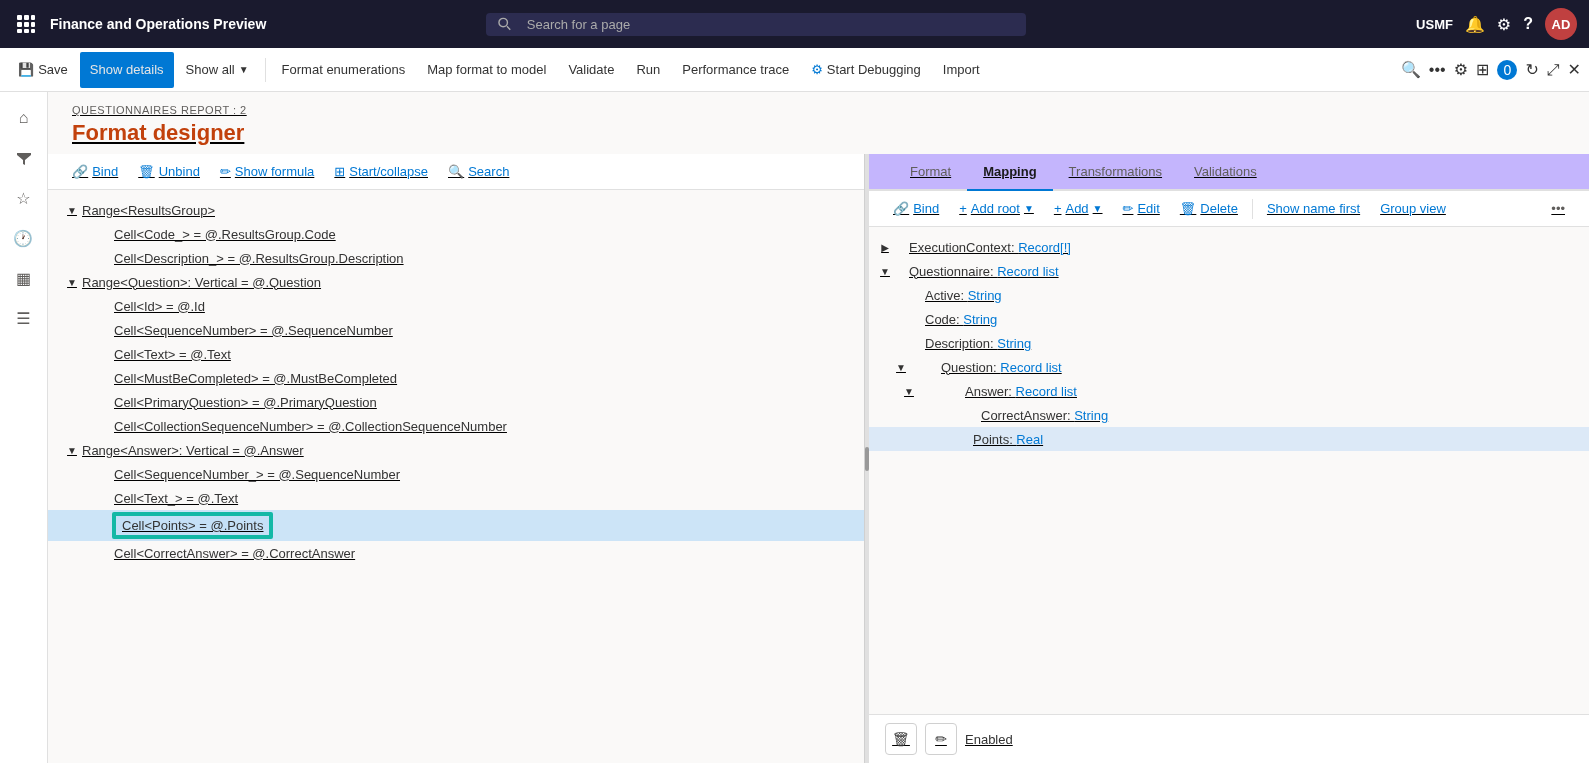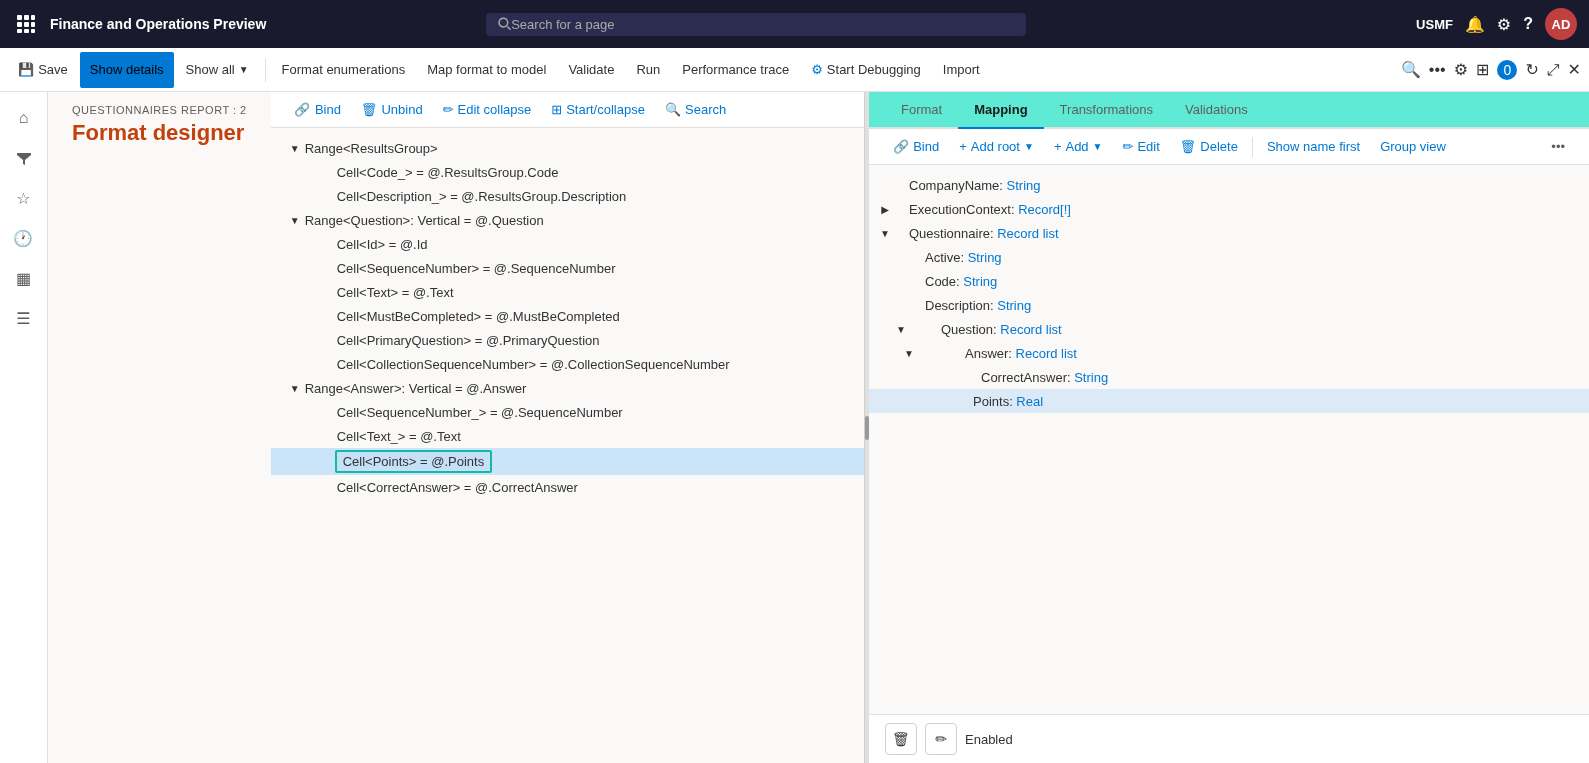--- a/index.html
+++ b/index.html
@@ -5,46 +5,46 @@
     * { box-sizing: border-box; margin: 0; padding: 0; }
     body { font-family: 'Segoe UI', sans-serif; font-size: 13px; background: #f3f2f1; overflow: hidden; }
 
     
     .topbar {
       display: flex; align-items: center; background: #1a1a2e; height: 48px; padding: 0 12px; gap: 10px; color: white;
     }
     .topbar-grid-icon { display: flex; align-items: center; justify-content: center; width: 28px; height: 28px; cursor: pointer; }
     .topbar-title { font-size: 14px; font-weight: 600; color: white; flex-shrink: 0; margin-right: 19px; }
     .topbar-search {
-      display: flex; align-items: center; background: #2c2c50; border-radius: 4px; padding: 4px 12px; gap: 0; flex: 1; max-width: 540px; margin: 8px auto;
+      display: flex; align-items: center; background: #2c2c50; border-radius: 4px; padding: 4px 12px; gap: 16px; flex: 1; max-width: 540px; margin: 8px auto;
     }
     .topbar-search input { background: transparent; border: none; outline: none; color: white; font-size: 13px; width: 100%; }
     .topbar-search input::placeholder { color: #aaa; }
     .topbar-right { display: flex; align-items: center; gap: 12px; margin-left: auto; color: white; }
     .topbar-avatar { width: 32px; height: 32px; border-radius: 50%; background: #c04040; display: flex; align-items: center; justify-content: center; font-weight: 600; font-size: 13px; color: white; }
 
     
     .commandbar {
       display: flex; align-items: center; background: #fff; border-bottom: 1px solid #e0e0e0; height: 44px; padding: 0 8px; gap: 2px; flex-shrink: 0;
     }
     .cmd-btn {
       display: flex; align-items: center; gap: 4px; padding: 4px 10px; border: none; background: transparent; cursor: pointer; font-size: 13px; color: #333; border-radius: 2px; white-space: nowrap; height: 36px;
     }
-    .cmd-btn.active { background: #0078d4; color: #000000; }
+    .cmd-btn.active { background: #0078d4; color: #e5e5e5; }
     .cmd-sep { width: 1px; height: 24px; background: #e0e0e0; margin: 0 4px; }
 
     
     .layout { display: flex; height: calc(763px - 48px - 44px); }
 
     
     .sidebar { width: 48px; background: #fff; border-right: 1px solid #e0e0e0; display: flex; flex-direction: column; align-items: center; padding-top: 8px; gap: 4px; flex-shrink: 0; }
     .sidebar-icon { width: 36px; height: 36px; display: flex; align-items: center; justify-content: center; border-radius: 4px; cursor: pointer; color: #605e5c; font-size: 16px; }
 
     
-    .content { flex: 1; display: flex; overflow: hidden; background: #faf9f8; }
+    .content { flex: 1; display: flex; flex-direction: column; overflow: hidden; background: #faf9f8; text-decoration: underline; }
 
     
     .page-header { padding: 12px 24px 8px 24px; background: #faf9f8; flex-shrink: 0; }
     .breadcrumb { font-size: 11px; color: #605e5c; text-transform: uppercase; letter-spacing: 0.5px; margin-bottom: 4px; }
     .page-title { font-size: 22px; font-weight: 600; color: #c2410c; }
 
     
     .designer-area { display: flex; flex: 1; overflow: hidden; }
 
     
@@ -63,21 +63,21 @@
     .tree-label { color: #333; font-size: 13px; padding-left: 2px; }
 
     
     .resize-handle { width: 4px; background: #e0e0e0; cursor: col-resize; flex-shrink: 0; position: relative; }
     .resize-dot { position: absolute; top: 50%; left: 50%; transform: translate(-50%, -50%); width: 4px; height: 24px; background: #999; border-radius: 2px; }
 
     
     .right-panel { width: 720px; display: flex; flex-direction: column; overflow: hidden; background: #faf9f8; flex-shrink: 0; }
 
     
-    .tabs { display: flex; align-items: flex-end; border-bottom: 2px solid #e0e0e0; background: #5eead4; padding: 0 16px; flex-shrink: 0; }
+    .tabs { display: flex; align-items: flex-end; border-bottom: 2px solid #e0e0e0; background: #c4b5fd; padding: 0 25px; flex-shrink: 0; }
     .tab { padding: 10px 16px; cursor: pointer; font-size: 13px; color: #605e5c; border-bottom: 2px solid transparent; margin-bottom: -2px; }
     .tab.active { color: #1a1a1a; font-weight: 600; border-bottom: 2px solid #0078d4; }
 
     
     .right-toolbar { display: flex; align-items: center; gap: 4px; padding: 6px 16px; background: #fff; border-bottom: 1px solid #e0e0e0; flex-shrink: 0; }
     .rt-btn { display: flex; align-items: center; gap: 4px; padding: 4px 8px; border: none; background: transparent; cursor: pointer; font-size: 13px; color: #0078d4; border-radius: 2px; white-space: nowrap; }
     .rt-btn-sep { width: 1px; height: 20px; background: #e0e0e0; margin: 0 2px; }
     .rt-dots { margin-left: auto; color: #605e5c; cursor: pointer; padding: 4px 8px; }
 
     
@@ -211,21 +211,21 @@
           <button class="tool-btn">
             <span>🔗</span>
             <span>Bind</span>
           </button>
           <button class="tool-btn">
             <span>🗑</span>
             <span>Unbind</span>
           </button>
           <button class="tool-btn">
             <span>✏</span>
-            <span>Edit collapse</span>
+            <span>Show formula</span>
           </button>
           <button class="tool-btn">
             <span>⊞</span>
             <span>Start/collapse</span>
           </button>
           <button class="tool-btn">
             <span>🔍</span>
             <span>Search</span>
           </button>
         </div>
@@ -314,21 +314,21 @@
             <span class="tree-indent"></span>
             <span class="tree-indent"></span>
             <span class="tree-arrow"></span>
             <span class="tree-label">Cell&lt;Text_&gt; = @.Text</span>
           </div>
           <div class="tree-item selected">
             <span class="tree-indent"></span>
             <span class="tree-indent"></span>
             <span class="tree-indent"></span>
             <span class="tree-arrow"></span>
-            <span class="tree-label" style="background:#c5e0f7;padding:2px 6px;border:2px solid #14b8a6;border-radius:2px;">Cell&lt;Points&gt; = @.Points</span>
+            <span class="tree-label" style="background:#c5e0f7;padding:2px 6px;border:4px solid #14b8a6;border-radius:2px;">Cell&lt;Points&gt; = @.Points</span>
           </div>
           <div class="tree-item">
             <span class="tree-indent"></span>
             <span class="tree-indent"></span>
             <span class="tree-indent"></span>
             <span class="tree-arrow"></span>
             <span class="tree-label">Cell&lt;CorrectAnswer&gt; = @.CorrectAnswer</span>
           </div>
         </div>
       </div>
@@ -374,24 +374,20 @@
             <span>Show name first</span>
           </button>
           <button class="rt-btn">
             <span>Group view</span>
           </button>
           <div class="rt-dots">•••</div>
         </div>
 
         <div class="model-tree-area">
 
-          <div class="model-item" style="padding-left: 24px;">
-            <span class="tree-indent"></span>
-            <span class="model-label">CompanyName: <span class="model-type">String</span></span>
-          </div>
 
           <div class="model-item" style="padding-left: 8px;">
             <span class="tree-arrow" style="color:#333;">▶</span>
             <span class="tree-indent"></span>
             <span class="model-label">ExecutionContext: <span class="model-type">Record[!]</span></span>
           </div>
 
           <div class="model-item" style="padding-left: 8px;">
             <span class="tree-arrow" style="color:#333;">▼</span>
             <span class="tree-indent"></span>

